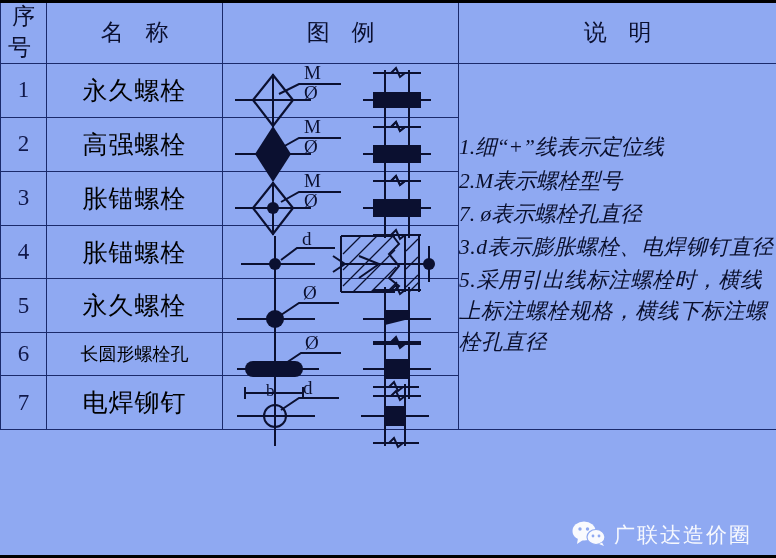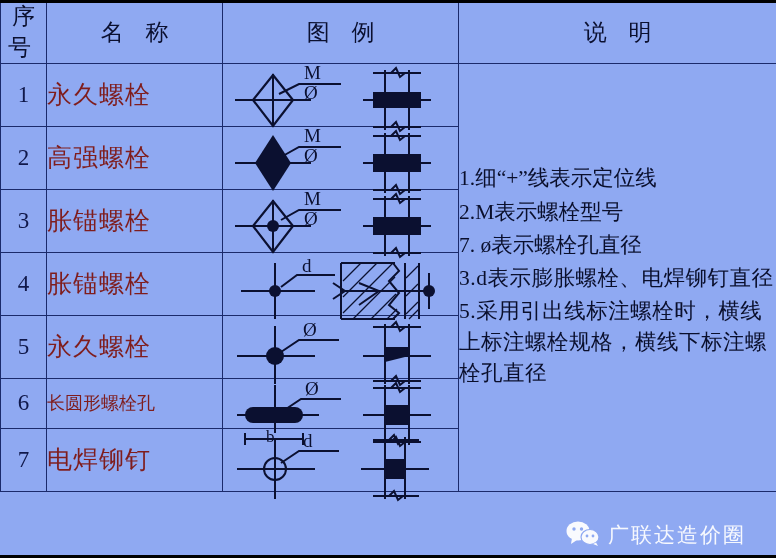--- a/index.html
+++ b/index.html
@@ -9,21 +9,21 @@
     font-family:"Liberation Serif","DejaVu Serif",serif;
   }
   #sheet{
     position:relative;width:776px;height:558px;
     background:#8FA9F2;
     box-sizing:border-box;
   }
   
   table.legend{
     border-collapse:collapse;
-    width:776px;height:492px;
+    width:776px;height:430px;
     table-layout:fixed;
     background:#8FA9F2;
   }
   table.legend td,table.legend th{
     border:1px solid #1b2a6b;
     padding:0;
     background:transparent;
     vertical-align:middle;
     position:relative;
   }
@@ -42,45 +42,45 @@
   }
   .hdr-inner{display:block;text-align:center;}
 
   td.num{
     text-align:center;
     font-size:23px;
     color:#10184a;
     font-family:"Liberation Serif",serif;
   }
   td.name{
-    text-align:left;
+    text-align:center;
     font-size:25px;
-    color:#7f1d1d;
+    color:#000000;
     letter-spacing:1px;
     white-space:nowrap;
   }
   td.name.tight{font-size:18px;letter-spacing:0px;}
 
   td.sym{padding:0;}
   .symwrap{position:relative;width:100%;height:100%;}
   .symwrap svg{display:block;position:absolute;left:0;top:0;}
 
   td.desc{
     vertical-align:middle;
     padding:4px 6px 4px 14px;
     color:#0a0f2c;
     font-size:21.5px;
     line-height:1.45;
   }
-  .desc p{margin:0 0 2px 0;}
+  .desc p{margin:0 0 2px 0;font-style:italic;}
   .desc p.wide{letter-spacing:0.5px;}
 
   
   #watermark{
-    position:absolute;right:30px;bottom:8px;
+    position:absolute;right:24px;bottom:8px;
     display:flex;align-items:center;gap:8px;
     pointer-events:none;
   }
   #watermark .wm-text{
     color:#ffffff;
     font-size:21px;
     font-family:"Liberation Sans","DejaVu Sans",sans-serif;
     letter-spacing:2px;
     opacity:.92;
   }

